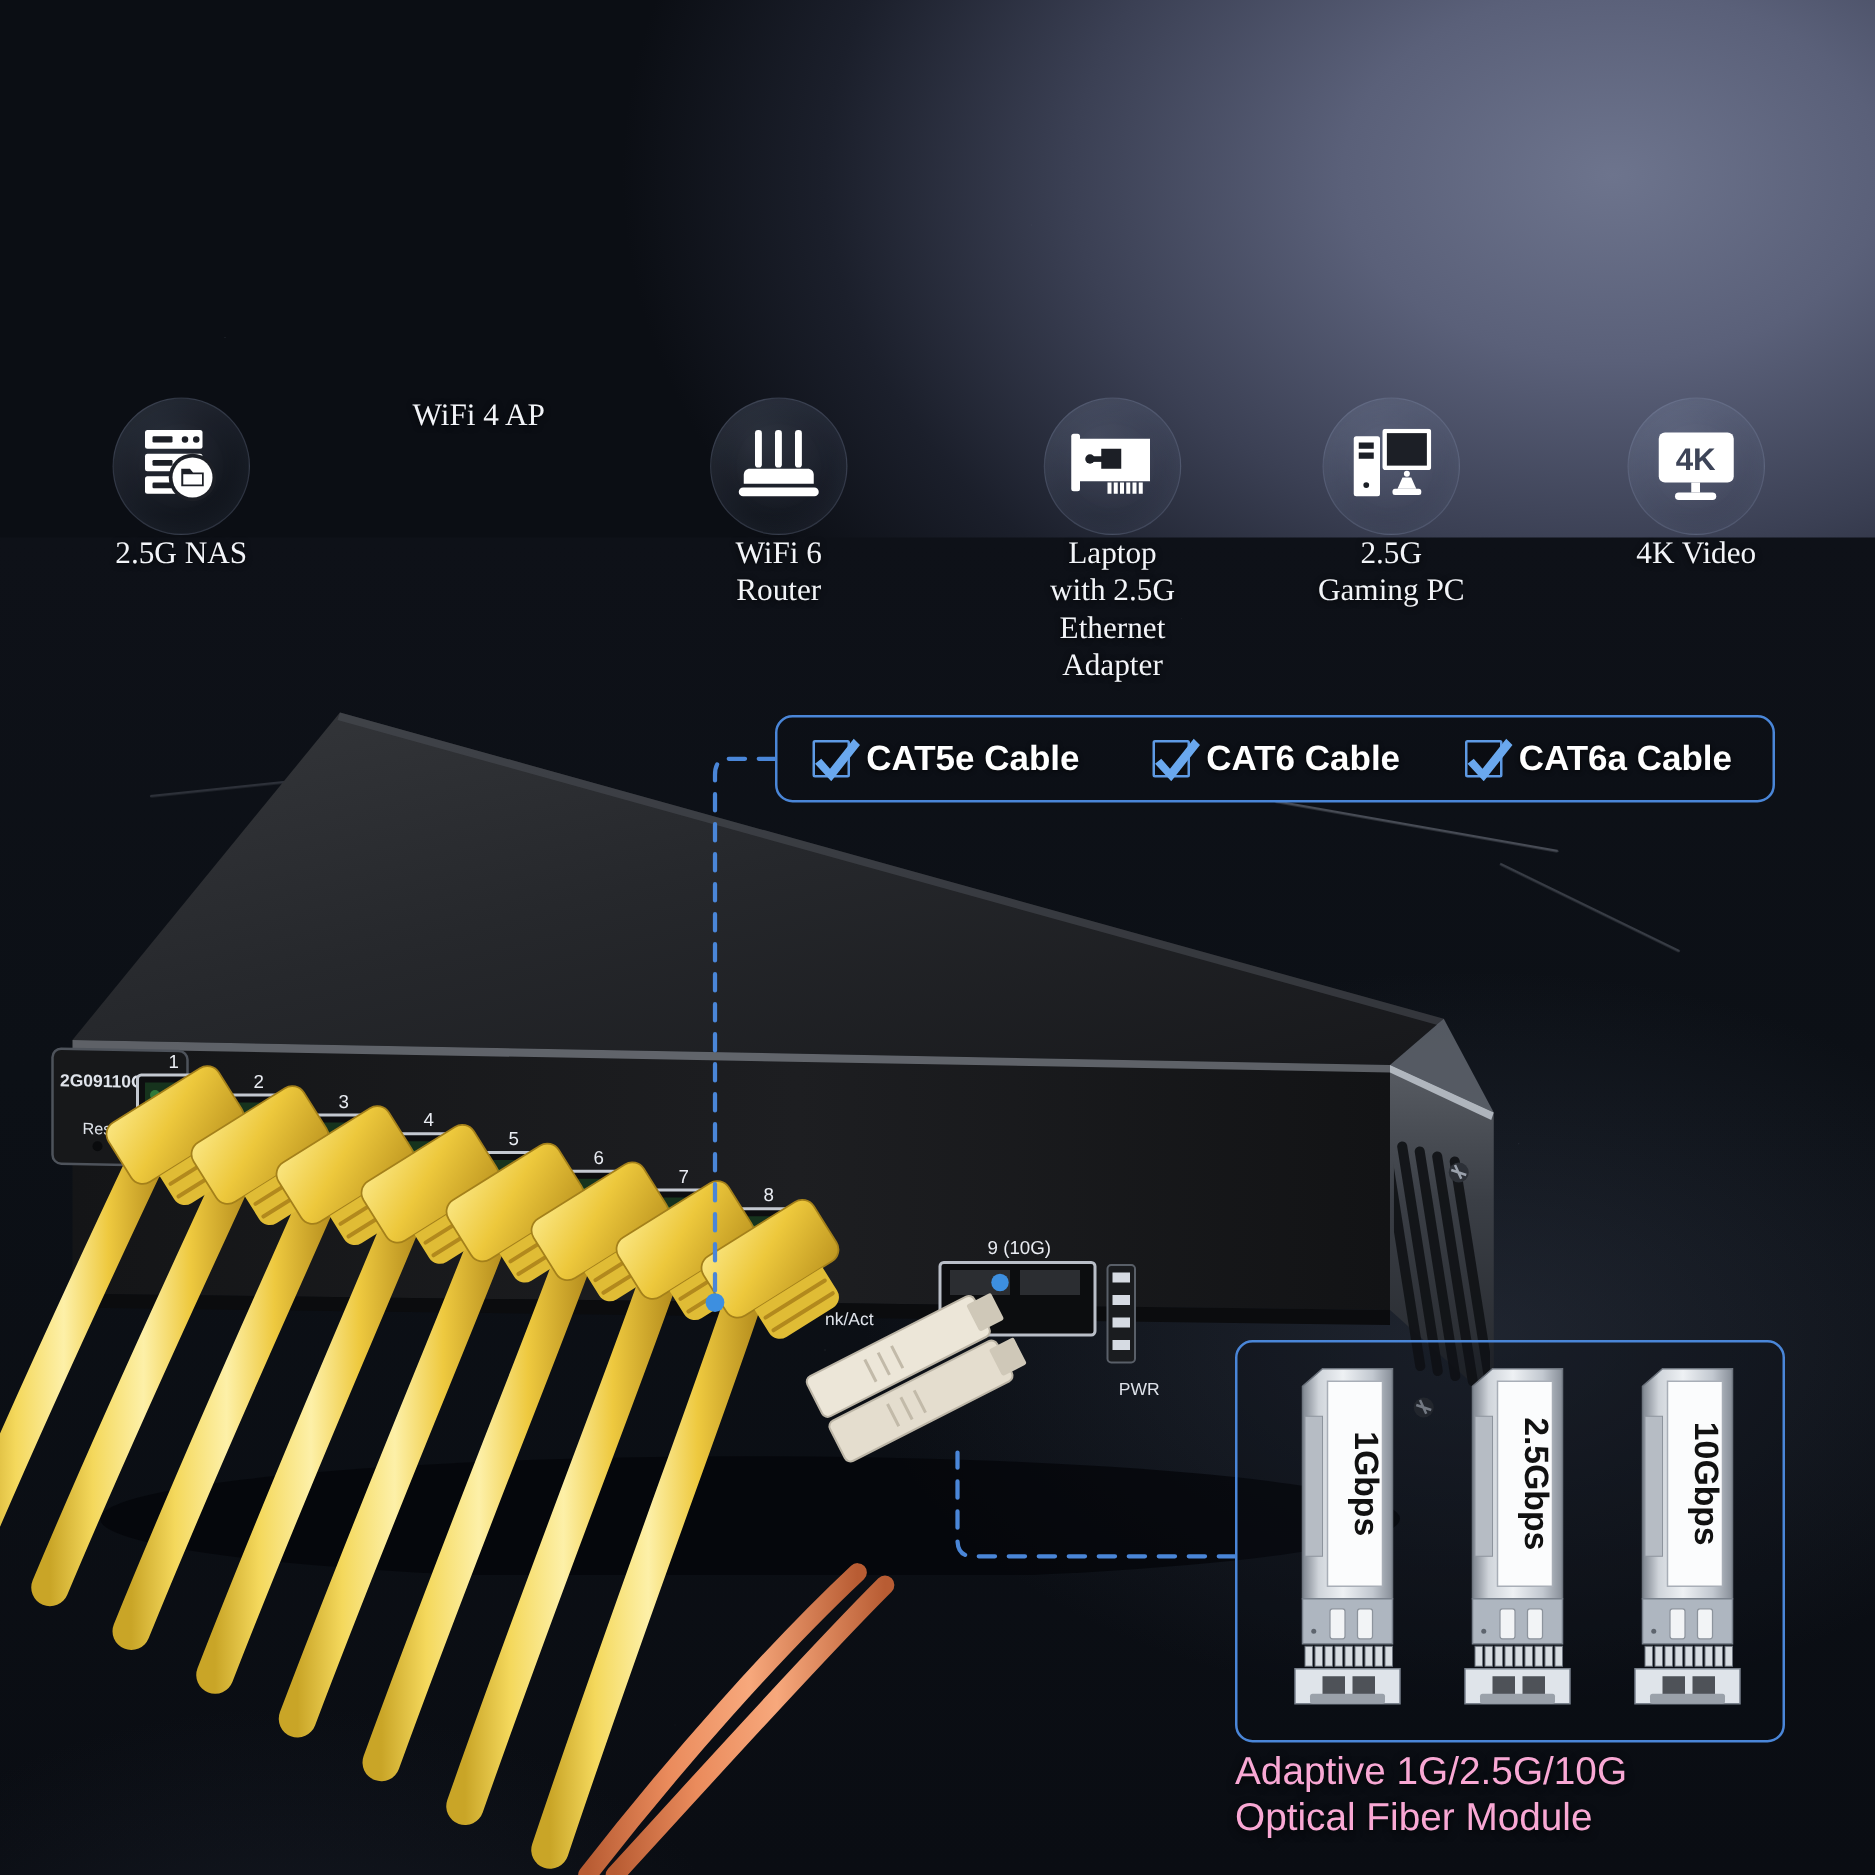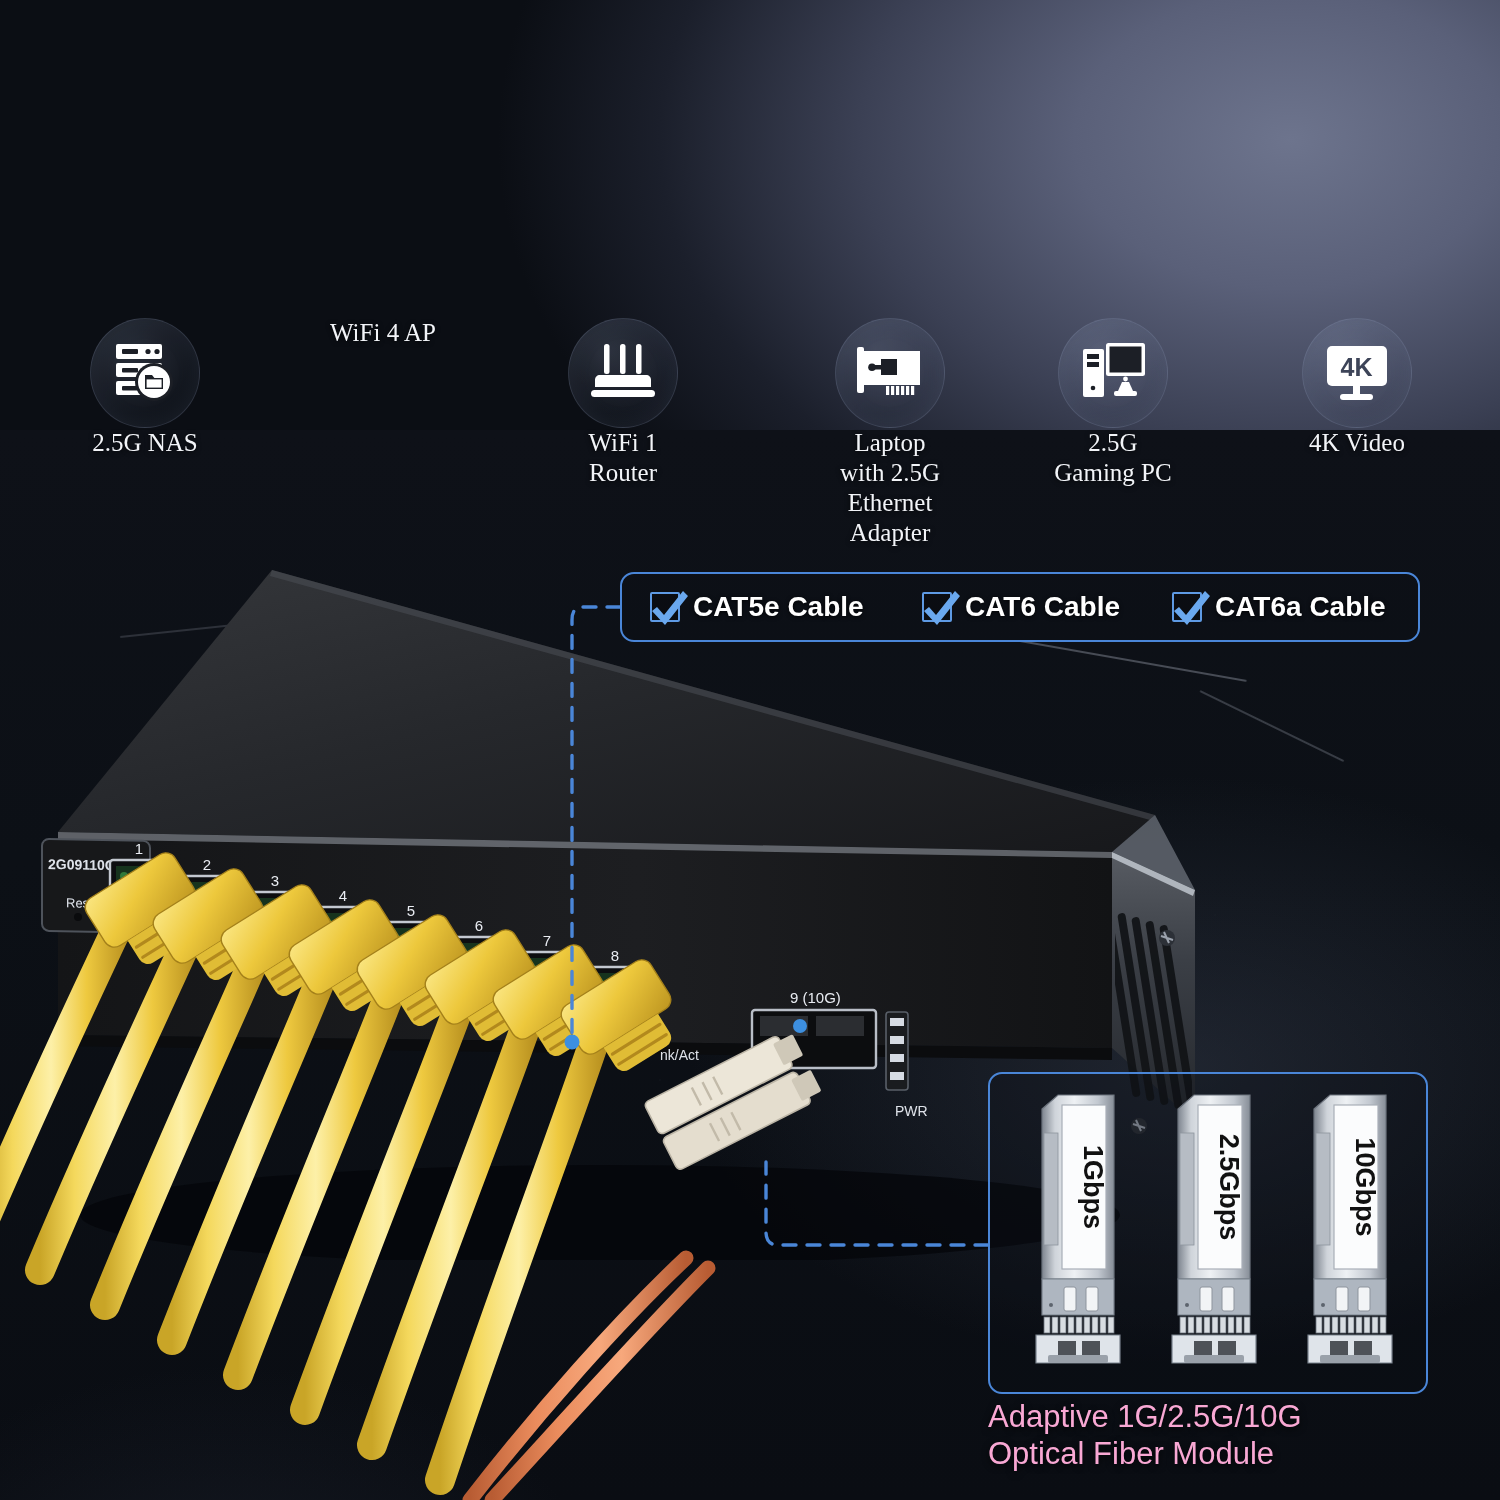--- a/index.html
+++ b/index.html
@@ -133,21 +133,21 @@
     <div class="ic" style="left:563px;width:120px;">
       <div class="bubble">
         <svg width="70" height="58" viewBox="0 0 70 58">
           <rect x="16" y="0" width="5.5" height="30" rx="2.5" fill="#fff"></rect>
           <rect x="32" y="0" width="5.5" height="30" rx="2.5" fill="#fff"></rect>
           <rect x="48" y="0" width="5.5" height="30" rx="2.5" fill="#fff"></rect>
           <path d="M12 31h46c3 0 5 2 5 5v7H7v-7c0-3 2-5 5-5z" fill="#fff"></path>
           <rect x="3" y="46" width="64" height="7" rx="3.5" fill="#fff"></rect>
         </svg>
       </div>
-      <div class="cap">WiFi 1 Router</div>
+      <div class="cap">WiFi 6 Router</div>
     </div>
 
     <div class="ic" style="left:830px;width:120px;">
       <div class="bubble">
         <svg width="70" height="56" viewBox="0 0 70 56">
           <rect x="2" y="2" width="7" height="46" rx="2" fill="#fff"></rect>
           <path d="M9 6h56v34H9z" fill="#fff"></path>
           <rect x="26" y="14" width="16" height="16" fill="#1c1f26"></rect>
           <rect x="16" y="20" width="12" height="4.5" fill="#1c1f26"></rect>
           <circle cx="17" cy="22.2" r="3.8" fill="#1c1f26"></circle>

